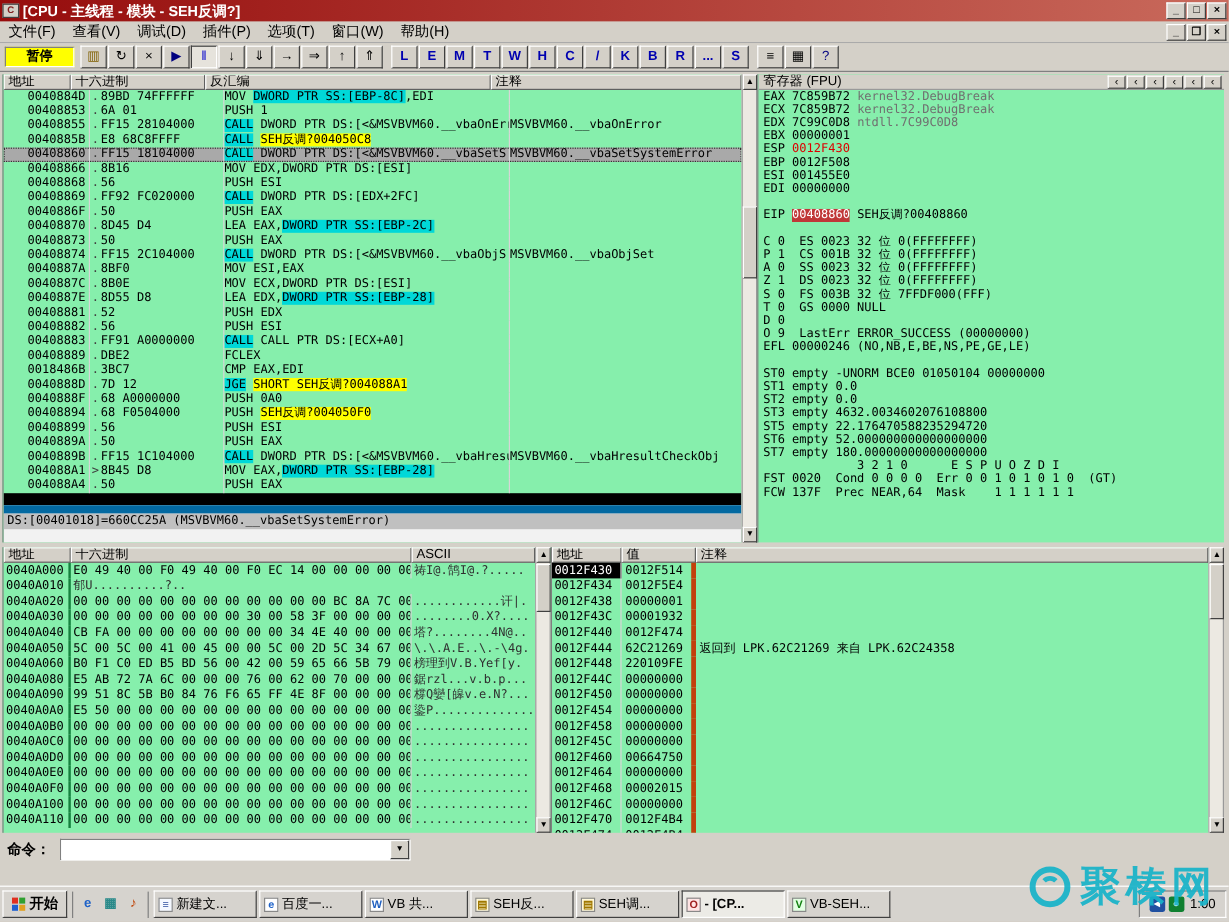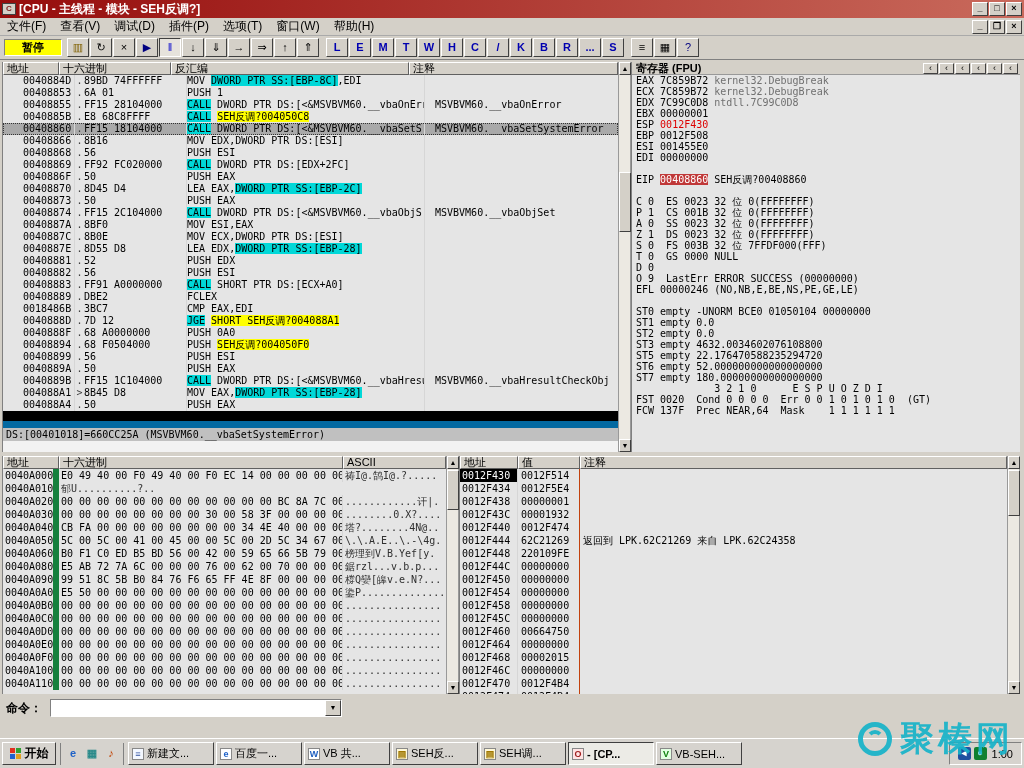--- a/index.html
+++ b/index.html
@@ -25,66 +25,66 @@
     display:flex;align-items:center;border-bottom:1px solid #808080}
   #status-box{width:58px;height:17px;background:#ffff00;border:1px solid;border-color:#808080 #fff #fff #808080;
     font-size:11px;text-align:center;margin:0 5px 0 4px;line-height:15px;font-weight:bold}
   .tool-btn{width:22px;height:19px;background:#d4d0c8;border:1px solid;border-color:#fff #404040 #404040 #fff;
     font-size:11px;text-align:center;line-height:16px;margin-right:1px;overflow:hidden}
   .tool-btn.pressed{border-color:#404040 #fff #fff #404040;background:#e6e3dc}
   .letter-btn{color:#0000b0;font-weight:bold}
   .tb-gap{width:6px}
 
   
-  .pane{position:absolute;background:#e5e5e5;font-family:"DejaVu Sans Mono",monospace;font-size:10px;overflow:hidden;border-left:1px solid #808080}
+  .pane{position:absolute;background:#86efac;font-family:"DejaVu Sans Mono",monospace;font-size:10px;overflow:hidden;border-left:1px solid #808080}
   .hdr-row{display:flex;height:13px;background:#d4d0c8;font-family:"Liberation Sans",sans-serif;font-size:11px}
   .hdr-cell{border:1px solid;border-color:#fff #606060 #606060 #fff;padding:0 3px;line-height:10px;overflow:hidden;white-space:nowrap}
 
   #disasm-pane{left:2px;top:62px;width:616px;height:390px}
   .drow{display:flex;height:12px;line-height:12px;white-space:pre}
   .drow.sel{background:#a9a9a9;outline:1px dotted #333;outline-offset:-1px}
   .c-addr{width:72px;padding-left:20px;border-right:1px solid #d6d6d6;overflow:hidden}
   .c-mark{width:9px;text-align:center;color:#404040}
   .c-hex{width:103px;border-right:1px solid #d6d6d6;overflow:hidden}
   .c-asm{width:238px;border-right:1px solid #d6d6d6;overflow:hidden}
-  .c-cmt{flex:1;overflow:hidden;padding-left:10px}
+  .c-cmt{flex:1;overflow:hidden;padding-left:0}
   .h-c{background:#00d8d8}
   .h-y{background:#ffff00}
   #black-strip{height:10px;background:#000}
   #info-pane{height:31px;background:#f2f2f2;border-top:7px solid #0369a1}
   #info-line{height:13px;line-height:13px;background:#c0c0c0;padding-left:3px;white-space:pre;overflow:hidden}
 
   .vscroll{position:absolute;width:13px;background:#ece9e2;border-left:1px solid #999;border-right:1px solid #999}
   .sb-btn{position:absolute;left:0;width:12px;height:13px;background:#d4d0c8;border:1px solid;
     border-color:#fff #404040 #404040 #fff;font-size:7px;line-height:11px;text-align:center}
   .sb-thumb{position:absolute;left:0;width:12px;background:#d4d0c8;border:1px solid;border-color:#fff #404040 #404040 #fff}
 
   #reg-pane{left:631px;top:62px;width:389px;height:390px;border-left:1px solid #808080}
   #reg-header{height:13px;background:#d4d0c8;display:flex;align-items:center;font-family:"Liberation Sans",sans-serif;
     font-size:11px;border-bottom:1px solid #999;padding:0 2px}
-  #reg-title{font-weight:bold;padding-left:2px;line-height:11px}
+  #reg-title{font-weight:normal;padding-left:2px;line-height:11px}
   #reg-navs{margin-left:auto;display:flex}
   .chev-btn{width:15px;height:11px;background:#d4d0c8;border:1px solid;border-color:#fff #404040 #404040 #fff;
     font-size:9px;line-height:9px;text-align:center;margin-left:1px}
   .regline{height:11px;line-height:11px;white-space:pre;padding-left:4px;overflow:hidden}
   .r-gray{color:#707070}
   .r-red{color:#dd0000}
   .r-eip{background:#c03838;color:#fff}
 
   #dump-pane{left:2px;top:456px;width:444px;height:238px}
   .xrow{display:flex;height:13px;line-height:13px;white-space:pre}
-  .x-addr{width:56px;padding-left:2px;border-right:6px solid #15803d}
+  .x-addr{width:56px;padding-left:2px;border-right:2px solid #15803d}
   .x-hex{width:284px;overflow:hidden;border-right:1px solid #d6d6d6;padding-left:2px}
   .x-ascii{flex:1;overflow:hidden;padding-left:2px;color:#303030}
 
   #stack-pane{left:459px;top:456px;width:548px;height:238px}
   .srow{display:flex;height:13px;line-height:13px;white-space:pre}
   .s-addr{width:58px;padding-left:2px;border-right:1px solid #d6d6d6}
   .s-addr.selatom{background:#000;color:#fff}
-  .s-val{width:62px;padding-left:3px;border-right:1px solid #c2410c}
+  .s-val{width:62px;padding-left:3px;border-right:4px solid #c2410c}
   .s-cmt{flex:1;padding-left:3px;overflow:hidden}
 
   #cmdline{position:absolute;left:2px;top:698px;width:1016px;height:20px;display:flex;align-items:center;font-size:12px}
   #cmd-label{padding:0 8px 0 4px;font-weight:bold}
   #cmd-combo{width:292px;height:18px;background:#fff;border:1px solid;border-color:#808080 #fff #fff #808080;display:flex}
   #cmd-input{flex:1;border:none;outline:none;font-family:"DejaVu Sans Mono",monospace;font-size:11px;padding:0 2px;background:#fff}
   #cmd-drop{width:16px;height:16px;background:#d4d0c8;border:1px solid;border-color:#fff #404040 #404040 #fff;
     font-size:7px;text-align:center;line-height:14px}
 
   
@@ -197,21 +197,21 @@
       <div class="drow"><span class="c-addr">00408869</span><span class="c-mark">.</span><span class="c-hex">FF92 FC020000</span><span class="c-asm"><span class="h-c">CALL</span><span> DWORD PTR DS:[EDX+2FC]</span></span><span class="c-cmt"></span></div>
       <div class="drow"><span class="c-addr">0040886F</span><span class="c-mark">.</span><span class="c-hex">50</span><span class="c-asm"><span>PUSH EAX</span></span><span class="c-cmt"></span></div>
       <div class="drow"><span class="c-addr">00408870</span><span class="c-mark">.</span><span class="c-hex">8D45 D4</span><span class="c-asm"><span>LEA EAX,</span><span class="h-c">DWORD PTR SS:[EBP-2C]</span></span><span class="c-cmt"></span></div>
       <div class="drow"><span class="c-addr">00408873</span><span class="c-mark">.</span><span class="c-hex">50</span><span class="c-asm"><span>PUSH EAX</span></span><span class="c-cmt"></span></div>
       <div class="drow"><span class="c-addr">00408874</span><span class="c-mark">.</span><span class="c-hex">FF15 2C104000</span><span class="c-asm"><span class="h-c">CALL</span><span> DWORD PTR DS:[&lt;&amp;MSVBVM60.__vbaObjS</span></span><span class="c-cmt">MSVBVM60.__vbaObjSet</span></div>
       <div class="drow"><span class="c-addr">0040887A</span><span class="c-mark">.</span><span class="c-hex">8BF0</span><span class="c-asm"><span>MOV ESI,EAX</span></span><span class="c-cmt"></span></div>
       <div class="drow"><span class="c-addr">0040887C</span><span class="c-mark">.</span><span class="c-hex">8B0E</span><span class="c-asm"><span>MOV ECX,DWORD PTR DS:[ESI]</span></span><span class="c-cmt"></span></div>
       <div class="drow"><span class="c-addr">0040887E</span><span class="c-mark">.</span><span class="c-hex">8D55 D8</span><span class="c-asm"><span>LEA EDX,</span><span class="h-c">DWORD PTR SS:[EBP-28]</span></span><span class="c-cmt"></span></div>
       <div class="drow"><span class="c-addr">00408881</span><span class="c-mark">.</span><span class="c-hex">52</span><span class="c-asm"><span>PUSH EDX</span></span><span class="c-cmt"></span></div>
       <div class="drow"><span class="c-addr">00408882</span><span class="c-mark">.</span><span class="c-hex">56</span><span class="c-asm"><span>PUSH ESI</span></span><span class="c-cmt"></span></div>
-      <div class="drow"><span class="c-addr">00408883</span><span class="c-mark">.</span><span class="c-hex">FF91 A0000000</span><span class="c-asm"><span class="h-c">CALL</span><span> SHORT PTR DS:[ECX+A0]</span></span><span class="c-cmt"></span></div>
+      <div class="drow"><span class="c-addr">00408883</span><span class="c-mark">.</span><span class="c-hex">FF91 A0000000</span><span class="c-asm"><span class="h-c">CALL</span><span> CALL PTR DS:[ECX+A0]</span></span><span class="c-cmt"></span></div>
       <div class="drow"><span class="c-addr">00408889</span><span class="c-mark">.</span><span class="c-hex">DBE2</span><span class="c-asm"><span>FCLEX</span></span><span class="c-cmt"></span></div>
       <div class="drow"><span class="c-addr">0018486B</span><span class="c-mark">.</span><span class="c-hex">3BC7</span><span class="c-asm"><span>CMP EAX,EDI</span></span><span class="c-cmt"></span></div>
       <div class="drow"><span class="c-addr">0040888D</span><span class="c-mark">.</span><span class="c-hex">7D 12</span><span class="c-asm"><span class="h-c">JGE</span><span> </span><span class="h-y">SHORT SEH反调?004088A1</span></span><span class="c-cmt"></span></div>
       <div class="drow"><span class="c-addr">0040888F</span><span class="c-mark">.</span><span class="c-hex">68 A0000000</span><span class="c-asm"><span>PUSH 0A0</span></span><span class="c-cmt"></span></div>
       <div class="drow"><span class="c-addr">00408894</span><span class="c-mark">.</span><span class="c-hex">68 F0504000</span><span class="c-asm"><span>PUSH </span><span class="h-y">SEH反调?004050F0</span></span><span class="c-cmt"></span></div>
       <div class="drow"><span class="c-addr">00408899</span><span class="c-mark">.</span><span class="c-hex">56</span><span class="c-asm"><span>PUSH ESI</span></span><span class="c-cmt"></span></div>
       <div class="drow"><span class="c-addr">0040889A</span><span class="c-mark">.</span><span class="c-hex">50</span><span class="c-asm"><span>PUSH EAX</span></span><span class="c-cmt"></span></div>
       <div class="drow"><span class="c-addr">0040889B</span><span class="c-mark">.</span><span class="c-hex">FF15 1C104000</span><span class="c-asm"><span class="h-c">CALL</span><span> DWORD PTR DS:[&lt;&amp;MSVBVM60.__vbaHresu</span></span><span class="c-cmt">MSVBVM60.__vbaHresultCheckObj</span></div>
       <div class="drow"><span class="c-addr">004088A1</span><span class="c-mark">&gt;</span><span class="c-hex">8B45 D8</span><span class="c-asm"><span>MOV EAX,</span><span class="h-c">DWORD PTR SS:[EBP-28]</span></span><span class="c-cmt"></span></div>
       <div class="drow"><span class="c-addr">004088A4</span><span class="c-mark">.</span><span class="c-hex">50</span><span class="c-asm"><span>PUSH EAX</span></span><span class="c-cmt"></span></div>

